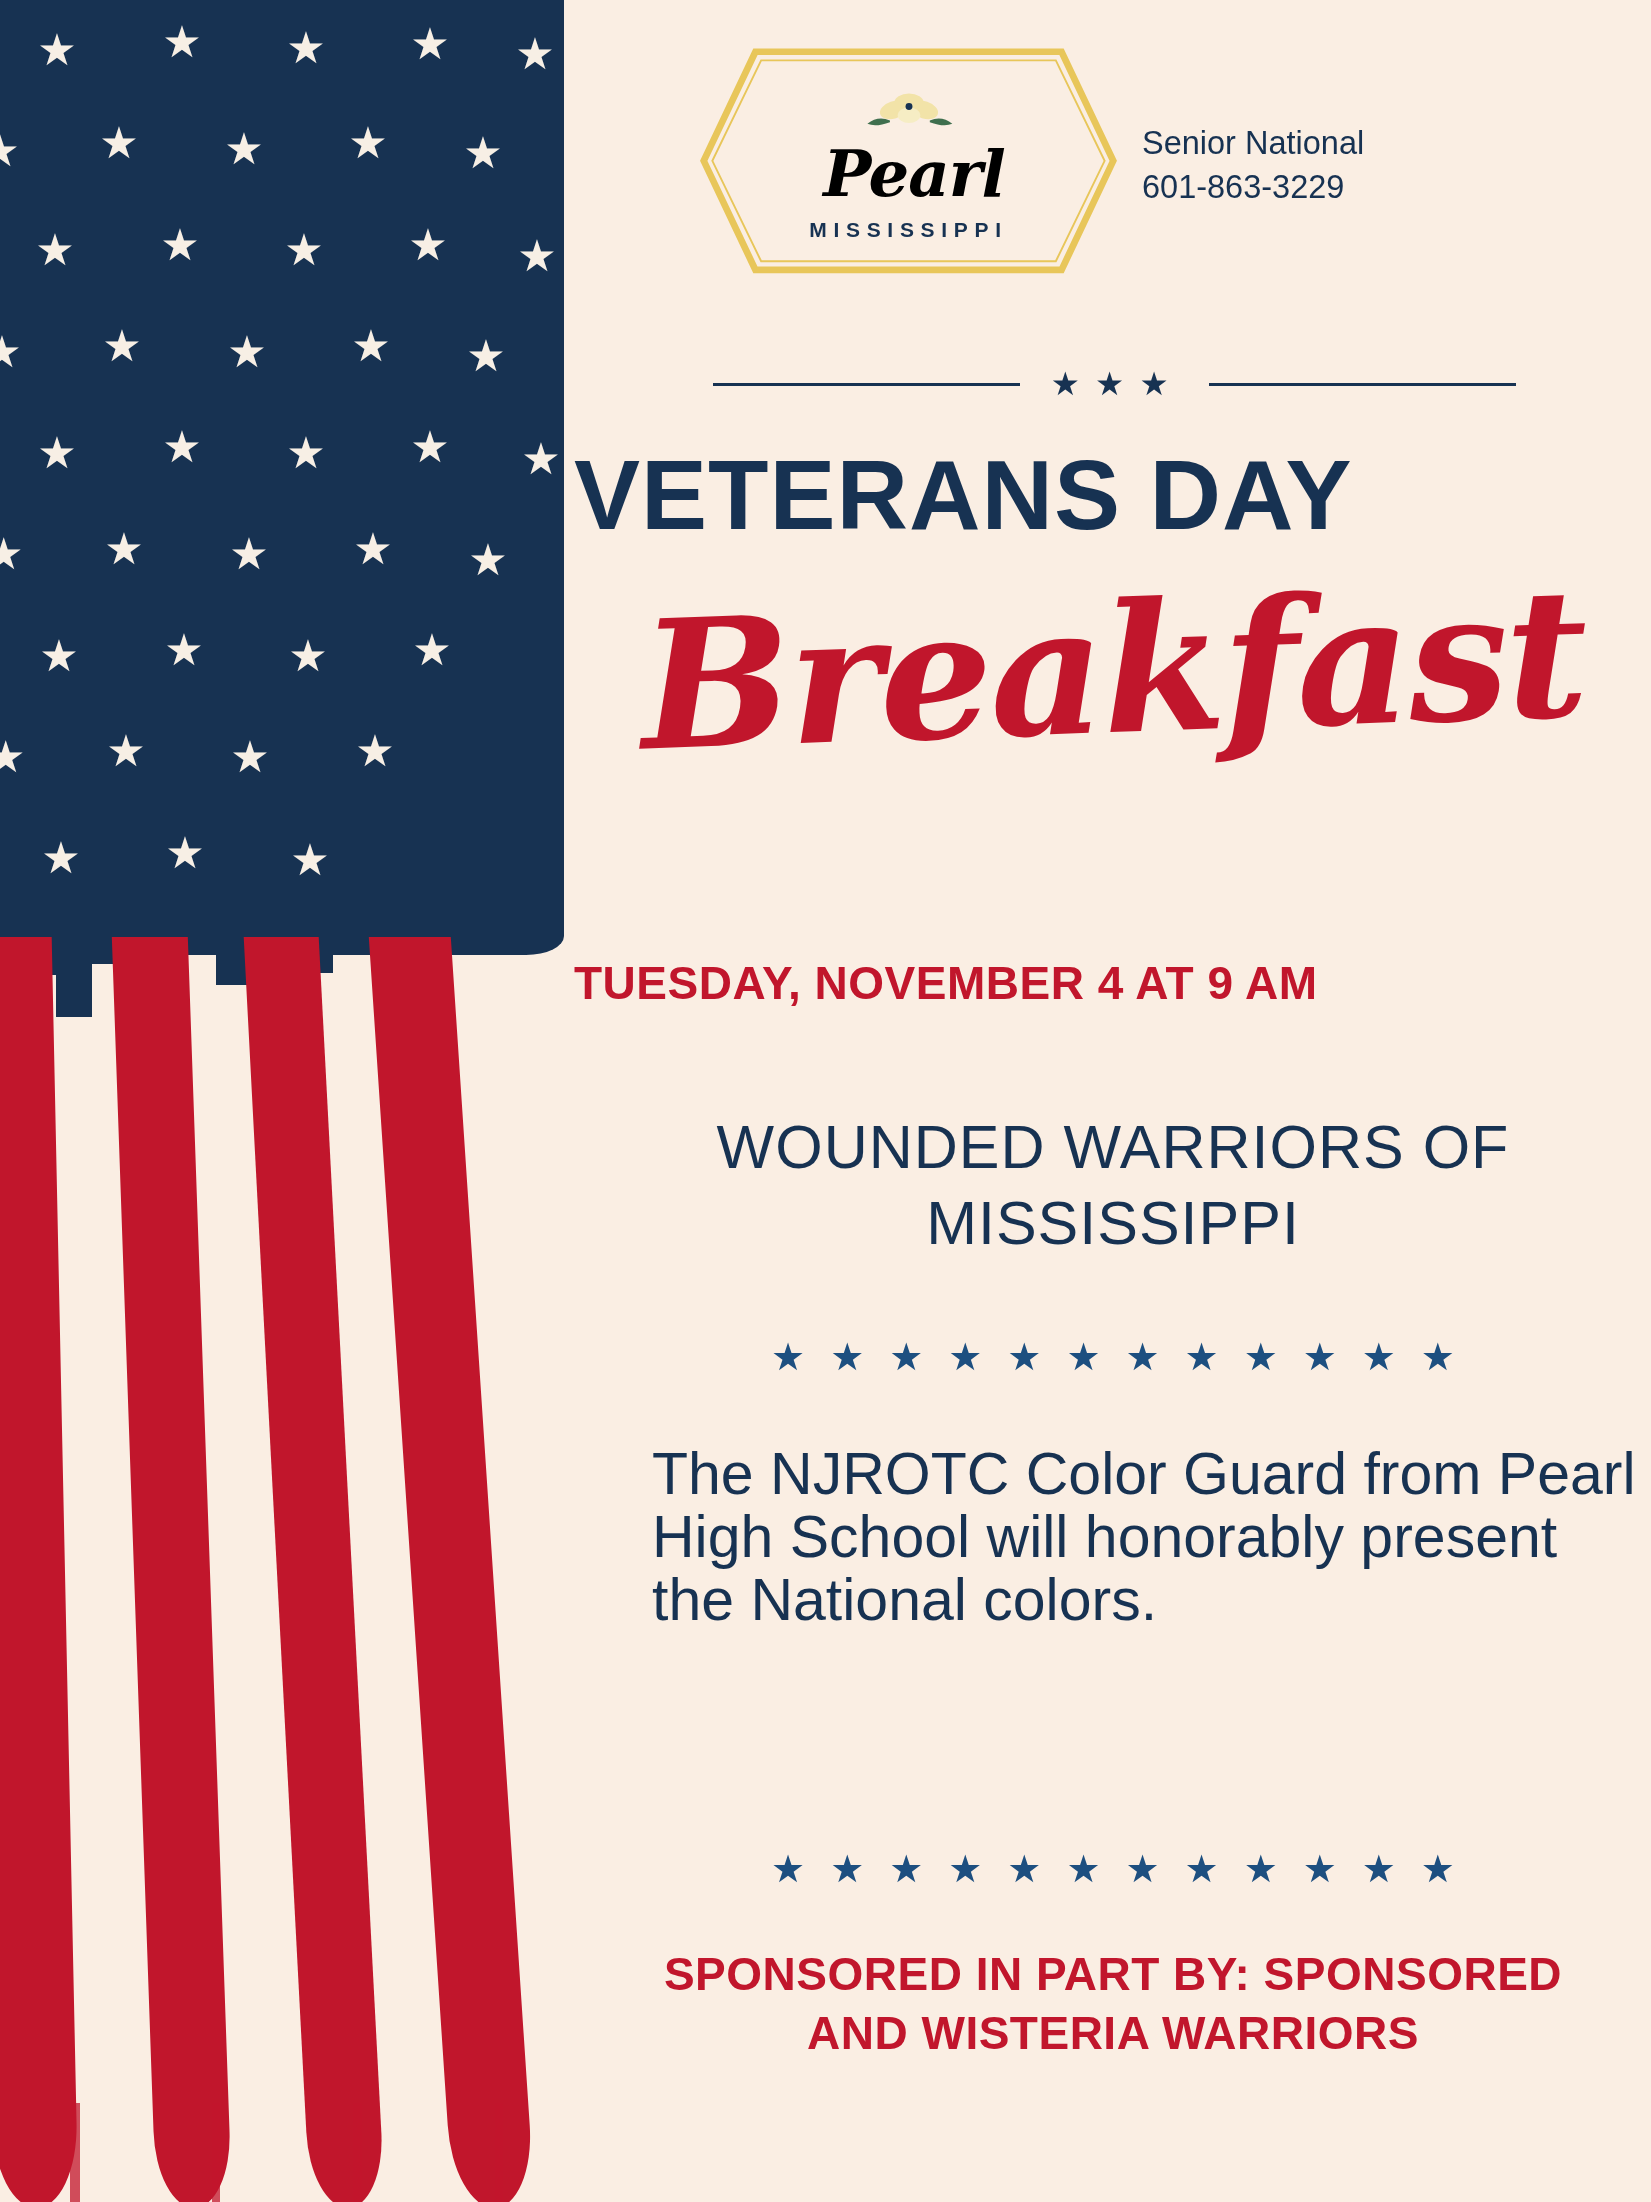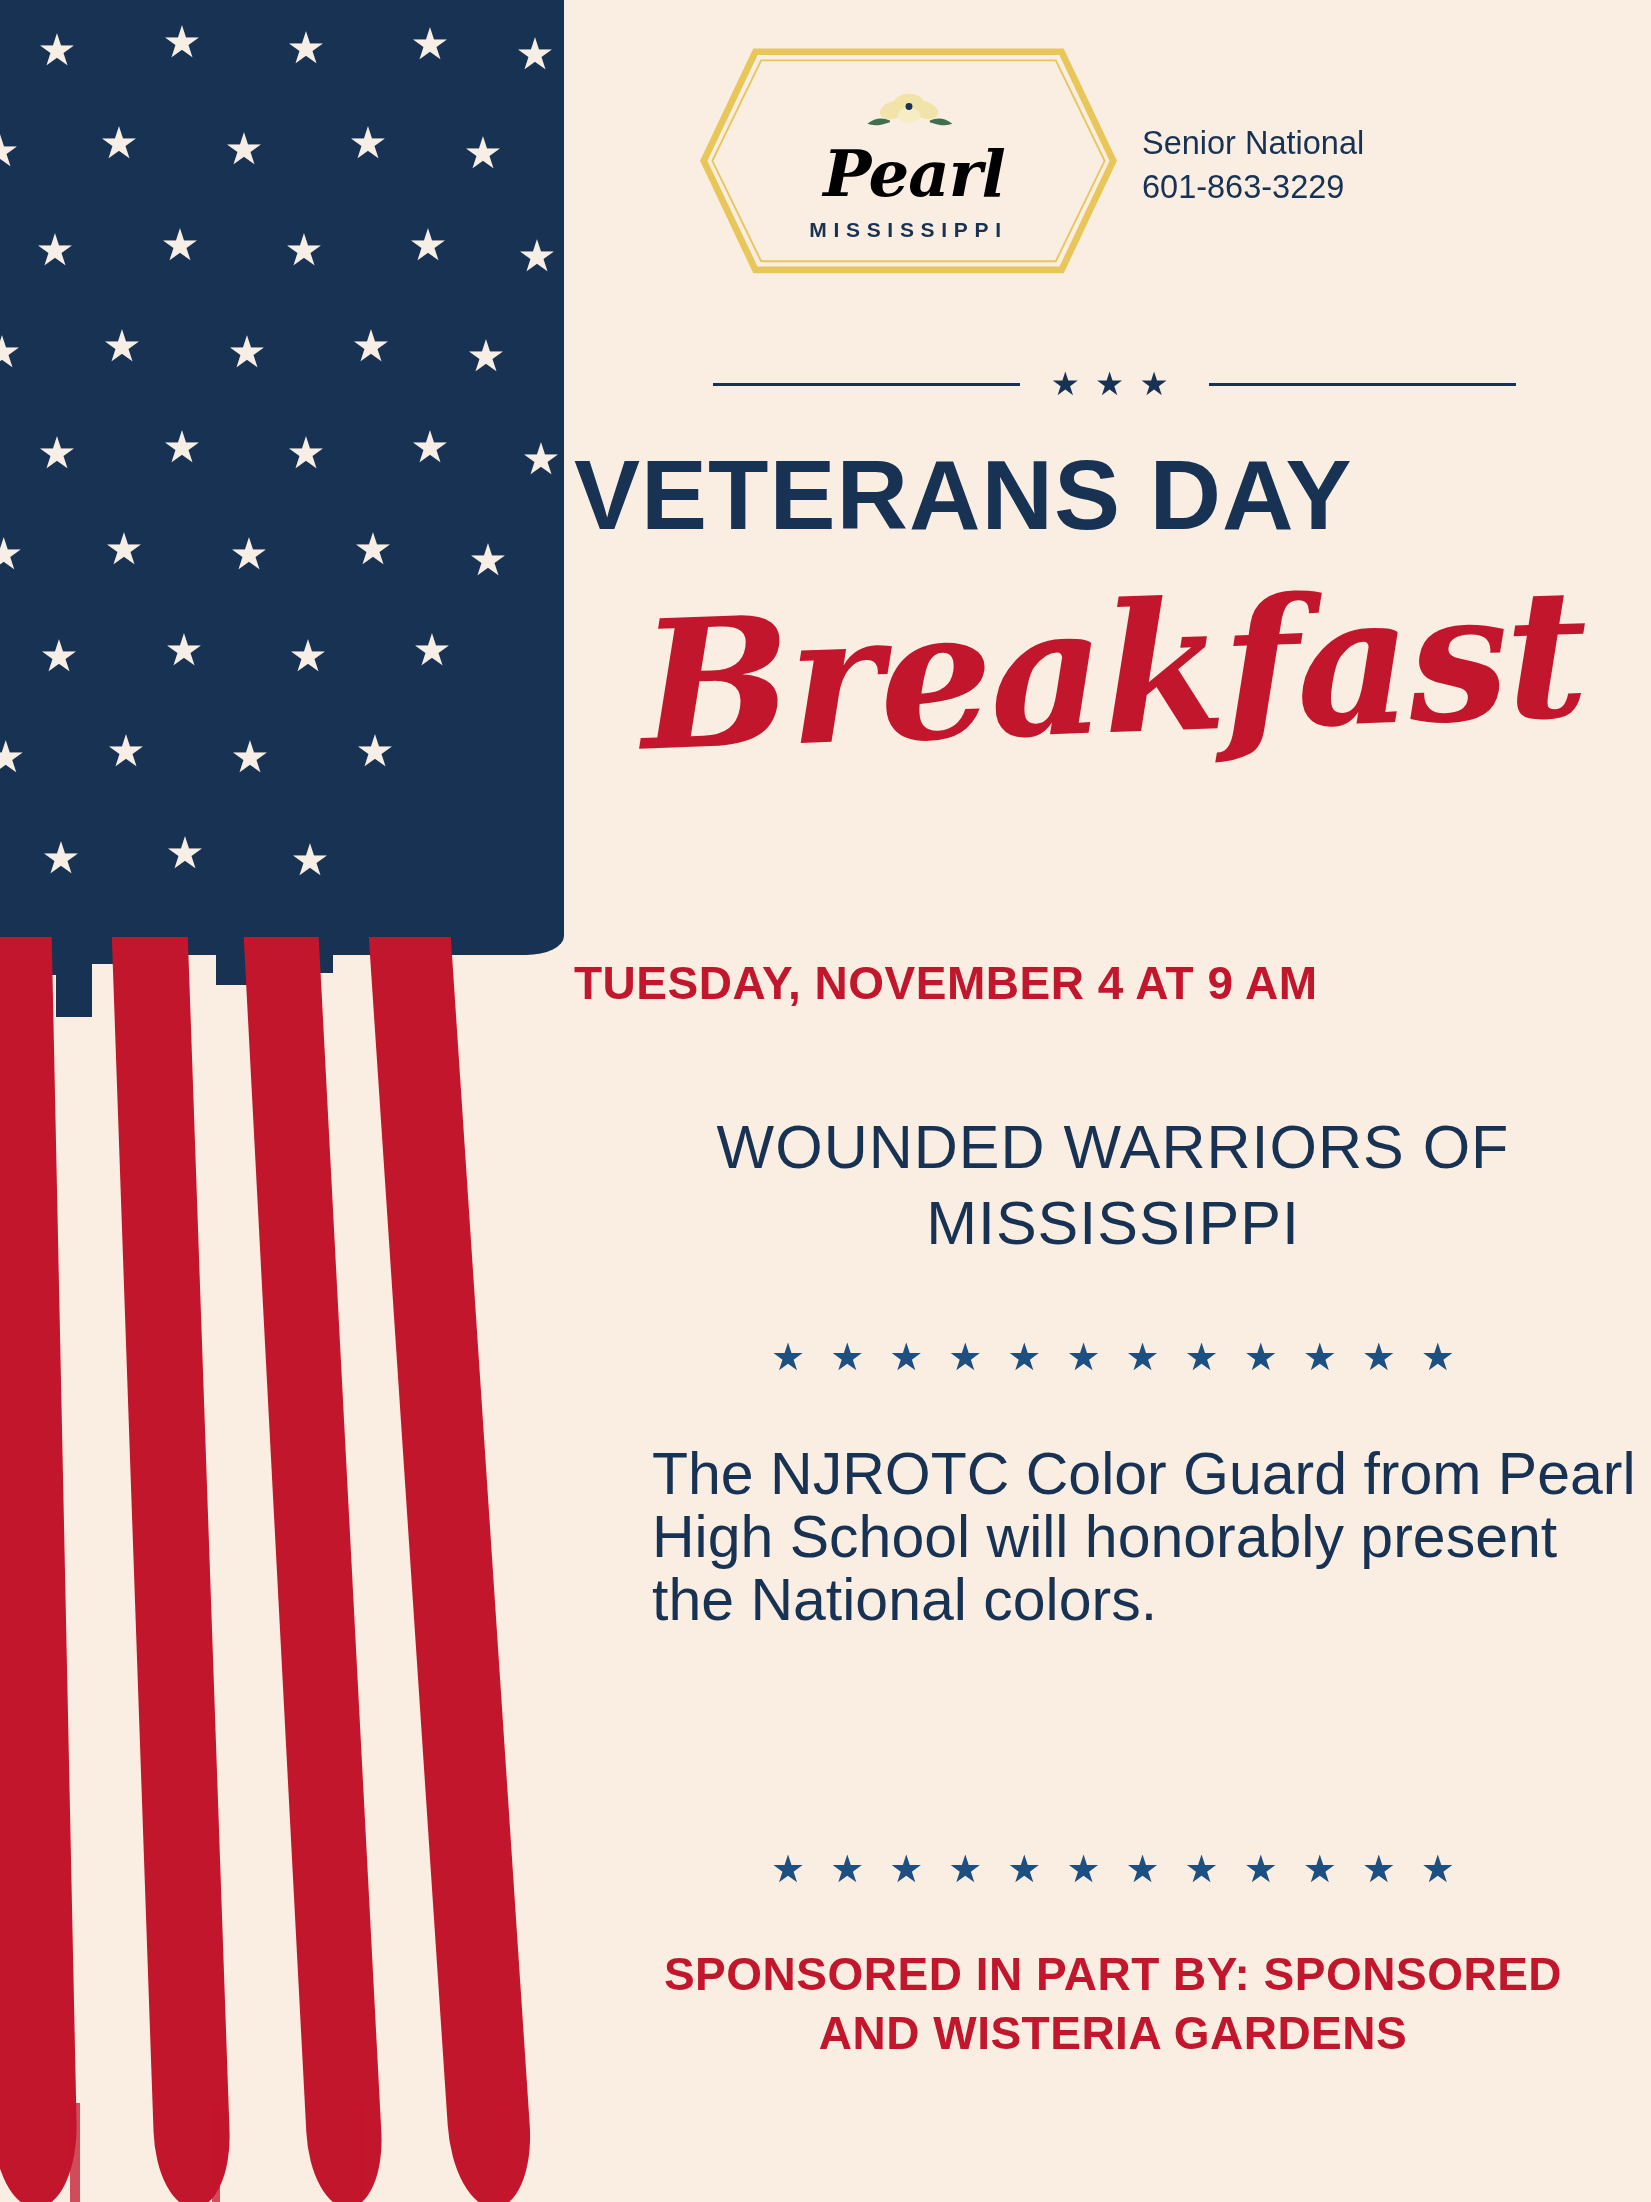--- a/index.html
+++ b/index.html
@@ -413,18 +413,18 @@
     <div class="star-row top">★★★★★★★★★★★★</div>
 
     <div class="body-block">
       <p>The NJROTC Color Guard from Pearl High School will honorably present the National colors.</p>
     </div>
 
     <div class="star-row bottom">★★★★★★★★★★★★</div>
 
     <div class="sponsor">
       <div>SPONSORED IN PART BY: SPONSORED</div>
-      <div>AND WISTERIA GARDENS</div>
+      <div>AND WISTERIA WARRIORS</div>
     </div>
 
   </div>
 </div>
 
 
 </body></html>

